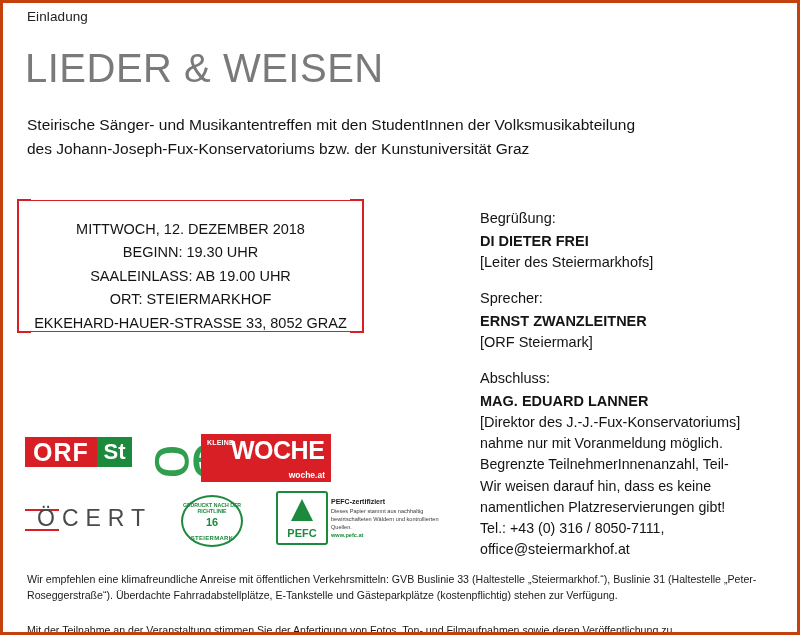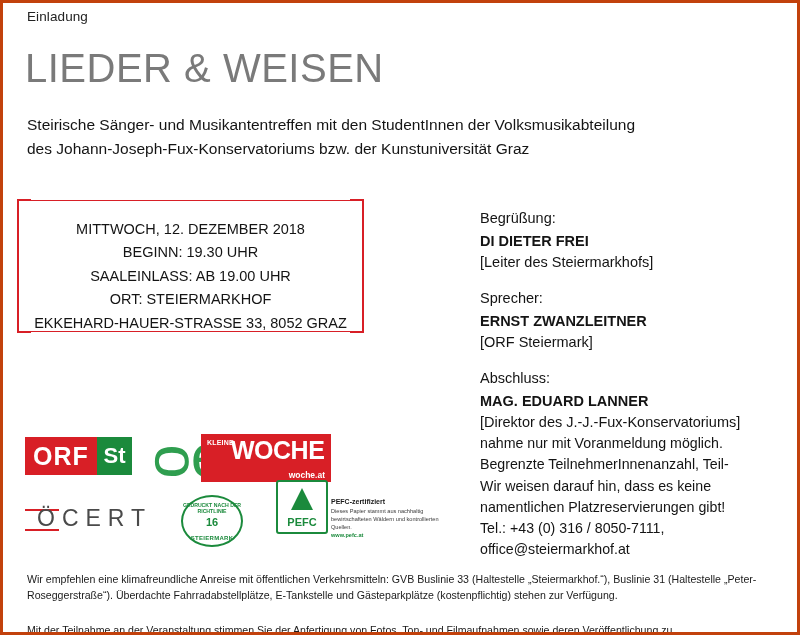--- a/index.html
+++ b/index.html
@@ -141,21 +141,21 @@
     left: 18px;
     top: 424px;
     width: 420px;
     height: 140px;
   }
   .logo-orf {
     position: absolute;
     left: 4px;
     top: 10px;
     width: 107px;
-    height: 38px;
+    height: 30px;
     display: flex;
     font-weight: bold;
   }
   .logo-orf .orf {
     flex: 0 0 72px;
     background: #d81f26;
     color: #ffffff;
     font-size: 25px;
     letter-spacing: 1px;
     display: flex;
@@ -273,21 +273,21 @@
     bottom: 6px;
     text-align: center;
     font-size: 6px;
     font-weight: bold;
     color: #1b8a3c;
     letter-spacing: 0.3px;
   }
   .logo-pefc2 {
     position: absolute;
     left: 255px;
-    top: 53px;
+    top: 64px;
     width: 48px;
     height: 50px;
     border: 2px solid #1b8a3c;
     border-radius: 3px;
   }
   .logo-pefc2 .tree {
     position: absolute;
     left: 50%;
     top: 6px;
     transform: translateX(-50%);

